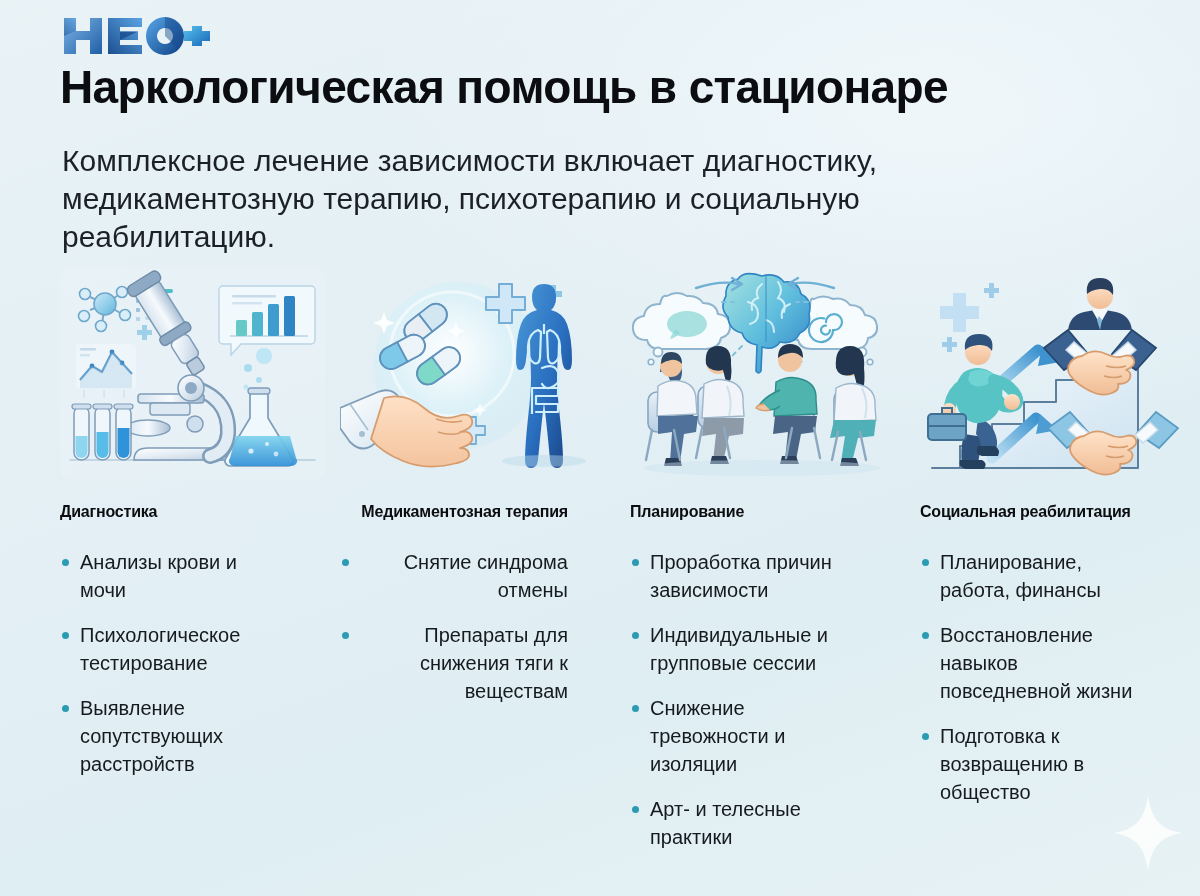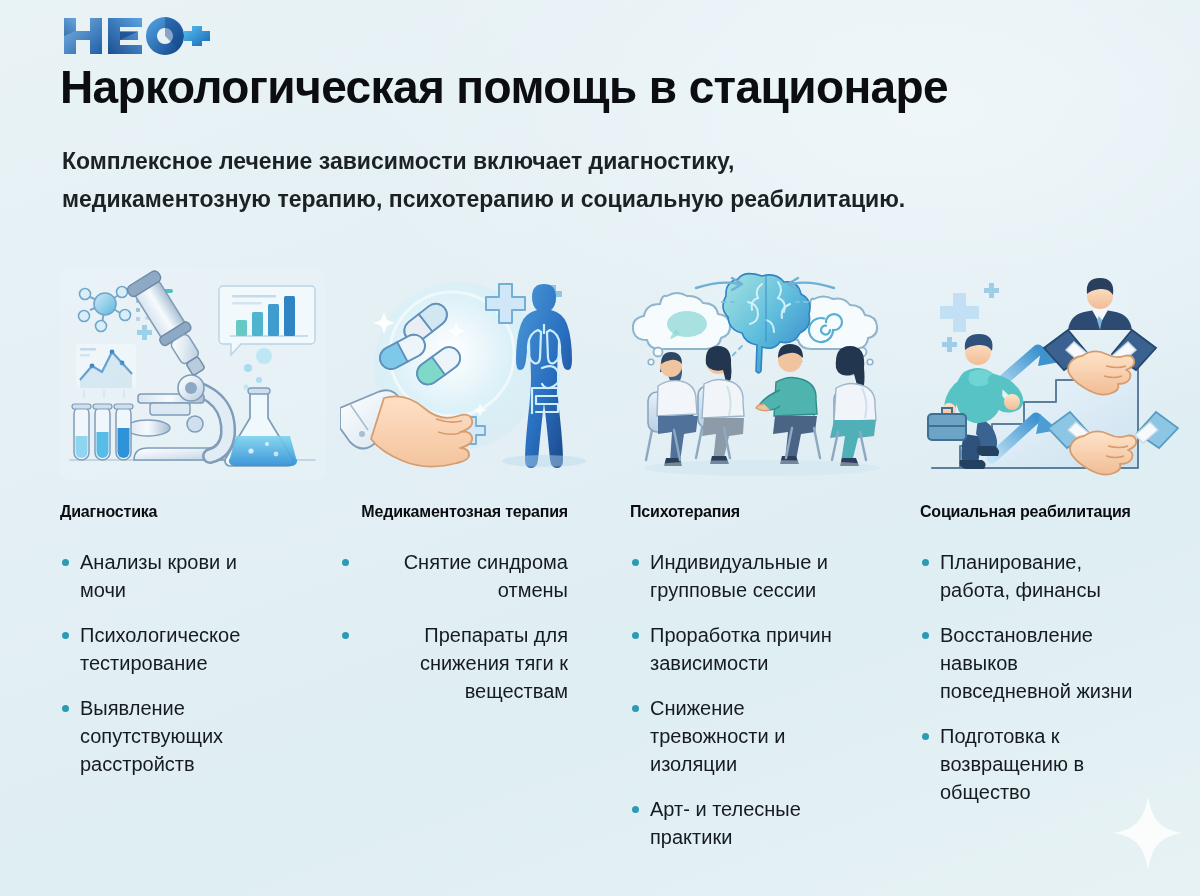--- a/index.html
+++ b/index.html
@@ -50,23 +50,23 @@
     color: #0c0d10;
     white-space: nowrap;
   }
 
   
   #subtitle {
     position: absolute;
     left: 62px;
     top: 142px;
     width: 880px;
-    font-size: 23px;
+    font-size: 30px;
     line-height: 38px;
-    font-weight: 700;
+    font-weight: 400;
     color: #1c2126;
   }
 
   
   #columns {
     position: absolute;
     left: 0;
     top: 268px;
     width: 1200px;
     display: flex;
@@ -502,24 +502,24 @@
 
           <g stroke="#8da9c1" stroke-width="2.4" stroke-linecap="round" fill="none">
             <path d="M22 162 l-6 30 M44 162 l6 30"></path>
             <path d="M72 160 l-6 30 M94 160 l6 30"></path>
             <path d="M162 160 l-6 30 M184 160 l6 30"></path>
             <path d="M208 164 l-6 28 M230 164 l6 28"></path>
           </g>
           <ellipse cx="132" cy="200" rx="118" ry="8" fill="#cde3f0" opacity=".45"></ellipse>
         </svg>
       </div>
-      <h2 class="col-title">Психотерапия</h2>
+      <h2 class="col-title">Планирование</h2>
       <ul class="bullets">
+        <li>Проработка причин зависимости</li>
         <li>Индивидуальные и групповые сессии</li>
-        <li>Проработка причин зависимости</li>
         <li>Снижение тревожности и изоляции</li>
         <li>Арт- и телесные практики</li>
       </ul>
     </div>
 
     <div class="col">
       <div class="illus">
         <svg viewBox="0 0 265 212" xmlns="http://www.w3.org/2000/svg">
           <defs>
             <linearGradient id="s_arrow" x1="0" y1="1" x2="1" y2="0">

